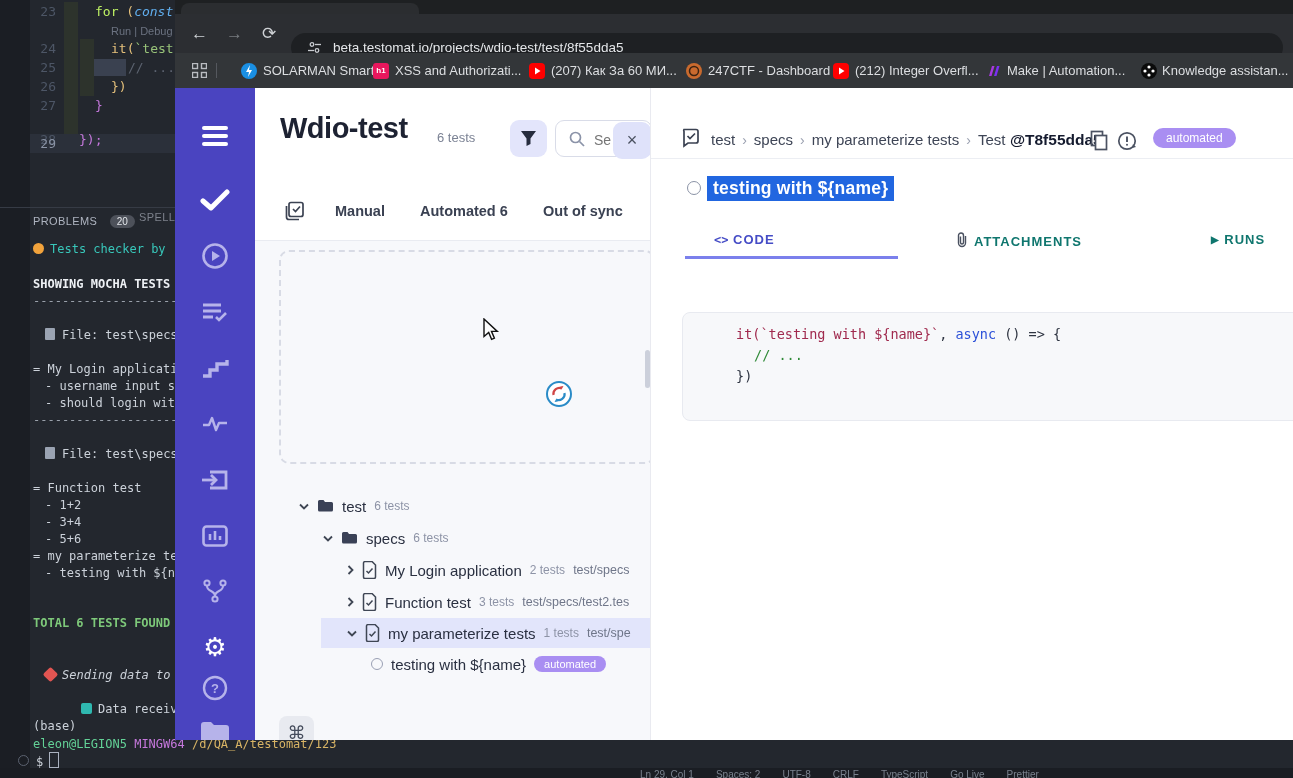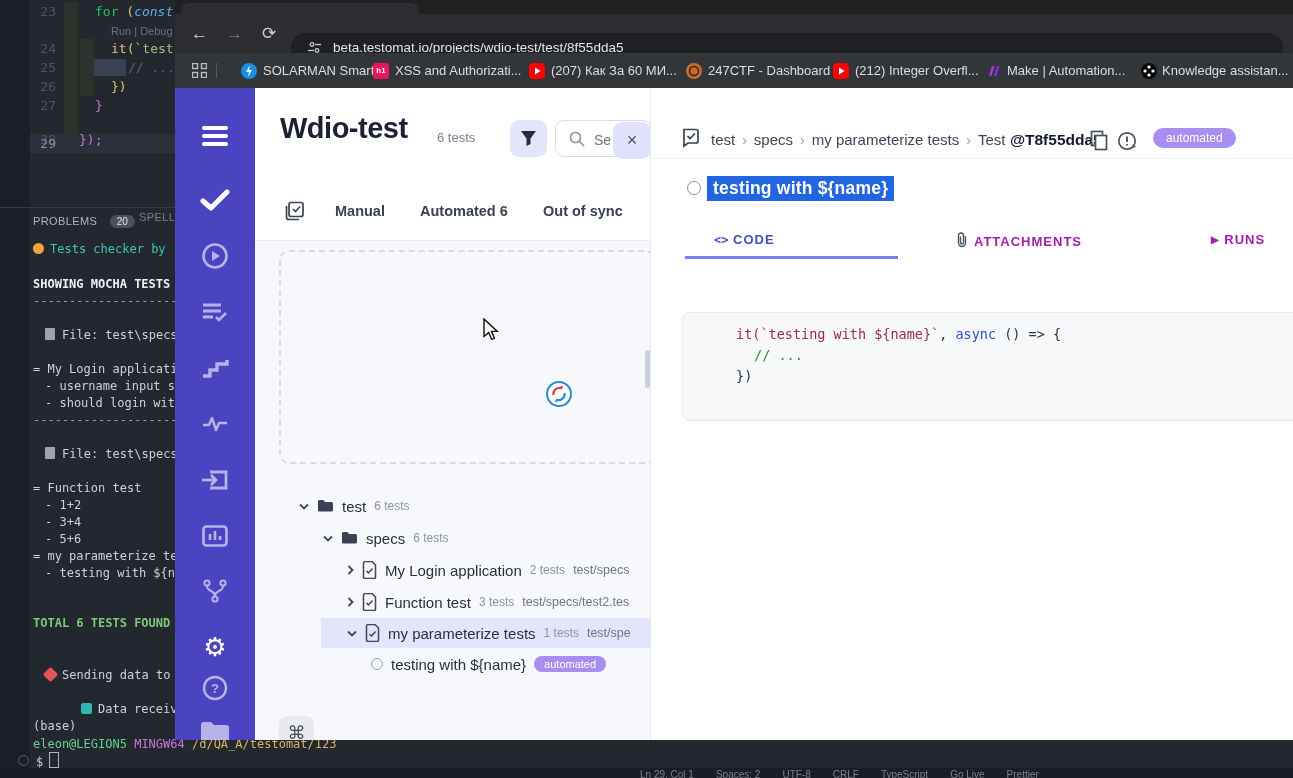--- a/index.html
+++ b/index.html
@@ -9,21 +9,21 @@
   .mono{font-family:"DejaVu Sans Mono",monospace;}
   .nowrap{white-space:nowrap;}
   .clip{overflow:hidden;}
 
   
   #vscode{left:0;top:0;width:1293px;height:778px;background:#23272e;}
   #vs-gutterstrip{left:0;top:0;width:30px;height:778px;background:#1b1e24;}
   .vs-line{height:19px;line-height:19px;font-size:13px;}
   .vs-num{position:absolute;left:0;width:56px;text-align:right;color:#4d5666;}
   .vs-code{position:absolute;white-space:pre;}
-  .tok-red{color:#22c55e;}
+  .tok-red{color:#bef264;}
   .tok-gold{color:#e5c07b;}
   .tok-blue{color:#61afef;font-style:italic;text-align:right;}
   .tok-green{color:#98c379;}
   .tok-purple{color:#c678dd;}
   .tok-comment{color:#5c6370;}
   .vs-codelens{color:#6b7280;font-size:11px;font-family:"Liberation Sans",sans-serif;}
   .scopeblock{background:#2d332c;}
   .selblock{background:#3a4150;}
   #vs-activeline{left:30px;top:134px;width:145px;height:19px;background:#2b303a;}
 
@@ -83,21 +83,21 @@
   .trow.sel{background:#e2e5fb;}
   .badge{background:#a98ef2;color:#fff;font-size:11px;border-radius:10px;padding:2px 10px;white-space:nowrap;}
   #cmd-btn{position:absolute;left:24px;top:628px;width:35px;height:33px;background:#e8eaf0;border-radius:8px;color:#454c5c;font-size:18px;text-align:center;line-height:33px;font-family:"DejaVu Sans",sans-serif;}
 
   #right{left:475px;top:0;width:643px;height:652px;background:#fff;border-left:1px solid #e9eaf0;}
   .bc-part{font-size:15px;color:#3e4556;}
   .bc-sep{font-size:14px;color:#9aa0b0;padding:0 7px;}
   .bc-id{font-size:15.5px;color:#141a2e;font-weight:800;}
   #right-divider{position:absolute;left:0;top:70px;width:643px;height:1px;background:#eceef3;}
   #test-title{position:absolute;left:56px;top:88px;background:#2166e0;color:#fff;font-size:17.5px;font-weight:800;padding:2px 6px;letter-spacing:.2px;}
-  .dtab{position:absolute;top:144px;font-size:13px;font-weight:700;letter-spacing:1px;color:#a21caf;}
+  .dtab{position:absolute;top:144px;font-size:13px;font-weight:700;letter-spacing:1px;color:#0f766e;}
   #code-underline{position:absolute;left:34px;top:168px;width:213px;height:3px;background:#7b80ec;}
   #code-card{position:absolute;left:31px;top:224px;width:640px;height:109px;background:#f7f8fa;border:1px solid #e8eaf0;border-radius:8px;box-sizing:border-box;}
   .cl{position:absolute;font-family:"DejaVu Sans Mono",monospace;font-size:13.5px;white-space:pre;color:#2d3340;}
   .c-str{color:#a02a4e;}
   .c-kw{color:#2b50d8;}
   .c-com{color:#2f8a37;}
 </style>
 </head>
 <body>
 
@@ -158,21 +158,21 @@
     <div class="abs term" style="left:45px;top:395px;">- should login with</div>
     <div class="abs term t-dash clip" style="left:33px;top:412px;width:142px;">--------------------------</div>
     <div class="abs term" style="left:45px;top:446px;"><span class="mini-file"></span><span>File: test\specs</span></div>
     <div class="abs term" style="left:33px;top:480px;">= Function test</div>
     <div class="abs term" style="left:45px;top:497px;">- 1+2</div>
     <div class="abs term" style="left:45px;top:514px;">- 3+4</div>
     <div class="abs term" style="left:45px;top:531px;">- 5+6</div>
     <div class="abs term" style="left:33px;top:548px;">= my parameterize tes</div>
     <div class="abs term" style="left:45px;top:565px;">- testing with ${na</div>
     <div class="abs term t-green" style="left:33px;top:615px;">TOTAL 6 TESTS FOUND</div>
-    <div class="abs term" style="left:45px;top:667px;"><span class="mini-emoji" style="background:#e25552;border-radius:2px;transform:rotate(45deg);"></span><span>Sending data to</span></div>
+    <div class="abs term" style="left:45px;top:667px;font-style:italic;"><span class="mini-emoji" style="background:#e25552;border-radius:2px;transform:rotate(45deg);"></span><span>Sending data to</span></div>
     <div class="abs term" style="left:45px;top:701px;margin-left:36px;"><span class="mini-emoji" style="background:#2fb8b0;border-radius:2px;"></span><span>Data received at</span></div>
     <div class="abs term" style="left:33px;top:718px;">(base)</div>
     <div class="abs term" style="left:33px;top:736px;"><span class="t-user">eleon@LEGION5</span><span> </span><span class="t-shell">MINGW64</span><span> </span><span class="t-path">/d/QA_A/testomat/123</span></div>
     <div class="abs" style="left:18px;top:755px;width:9px;height:9px;border:1.5px solid #5b6270;border-radius:50%;"></div>
     <div class="abs term" style="left:36px;top:752px;"><span>$</span><span style="display:inline-block;width:8px;height:14px;border:1px solid #aab2c0;vertical-align:-2px;margin-left:6px;"></span></div>
 
     <div id="vs-statusbar" class="abs clip">
       <div style="position:absolute;left:640px;top:1px;display:flex;gap:22px;">
         <span class="sb-seg">Ln 29, Col 1</span>
         <span class="sb-seg">Spaces: 2</span>

